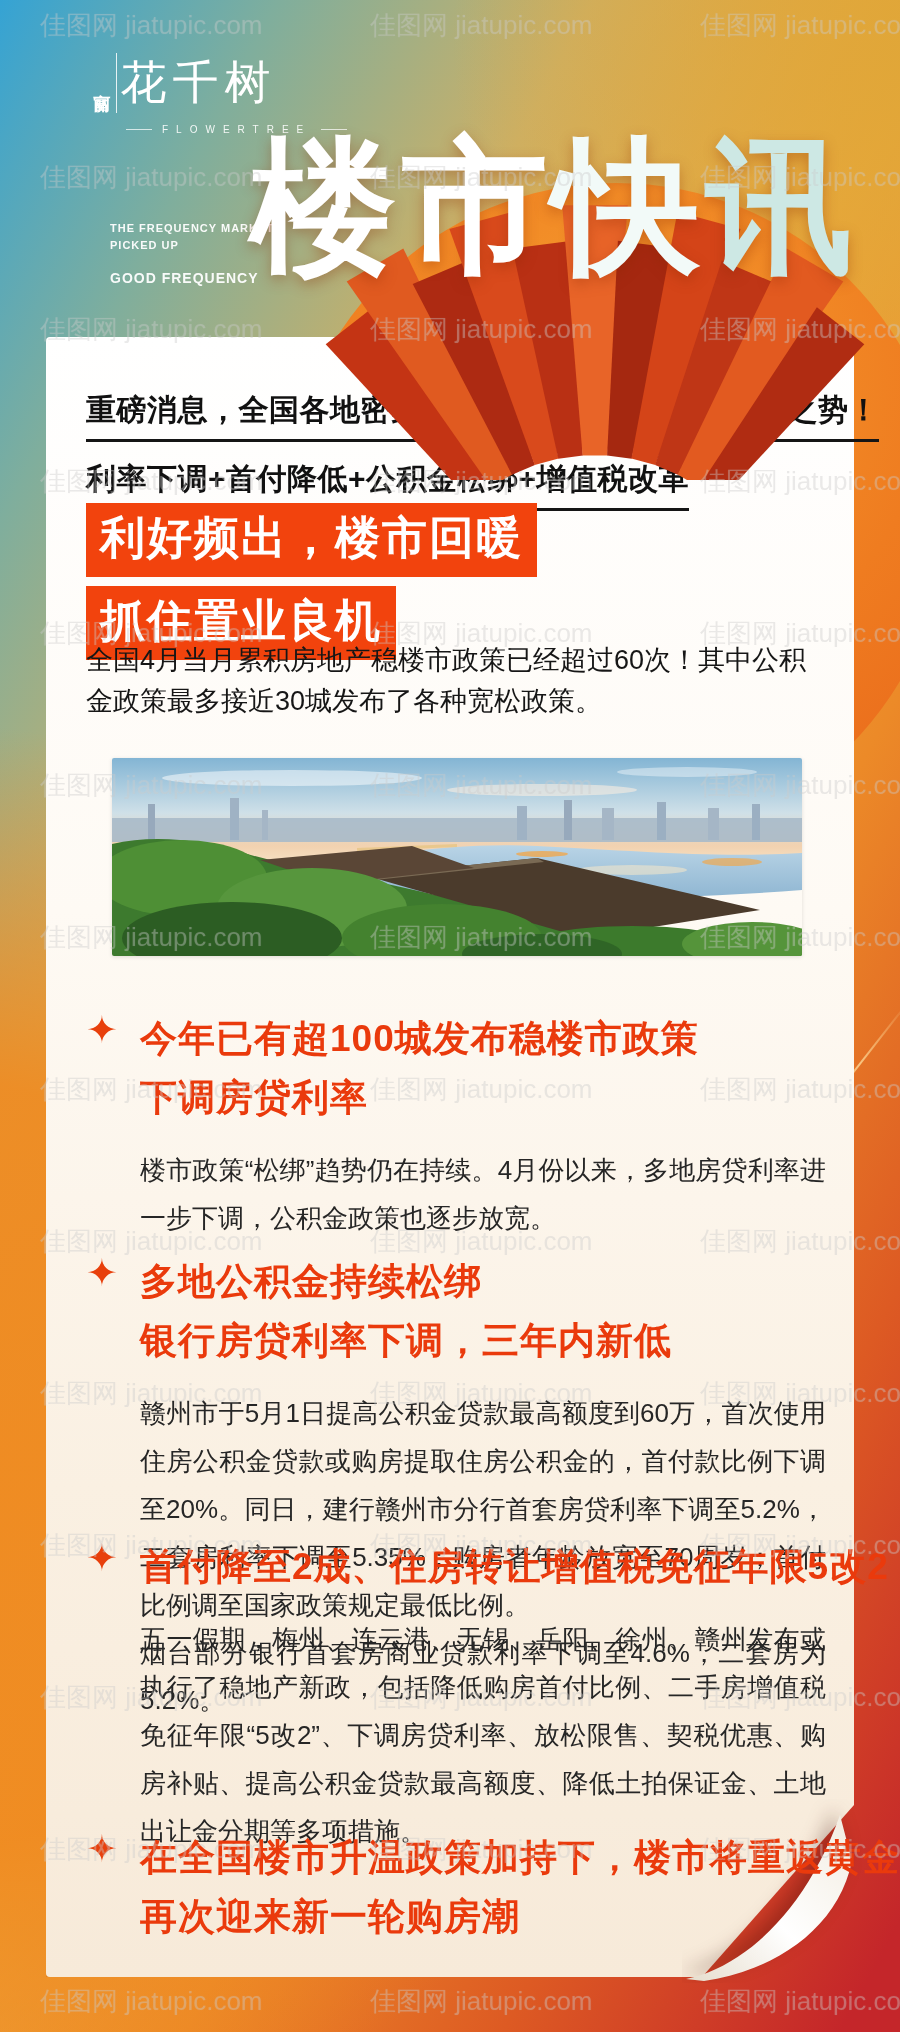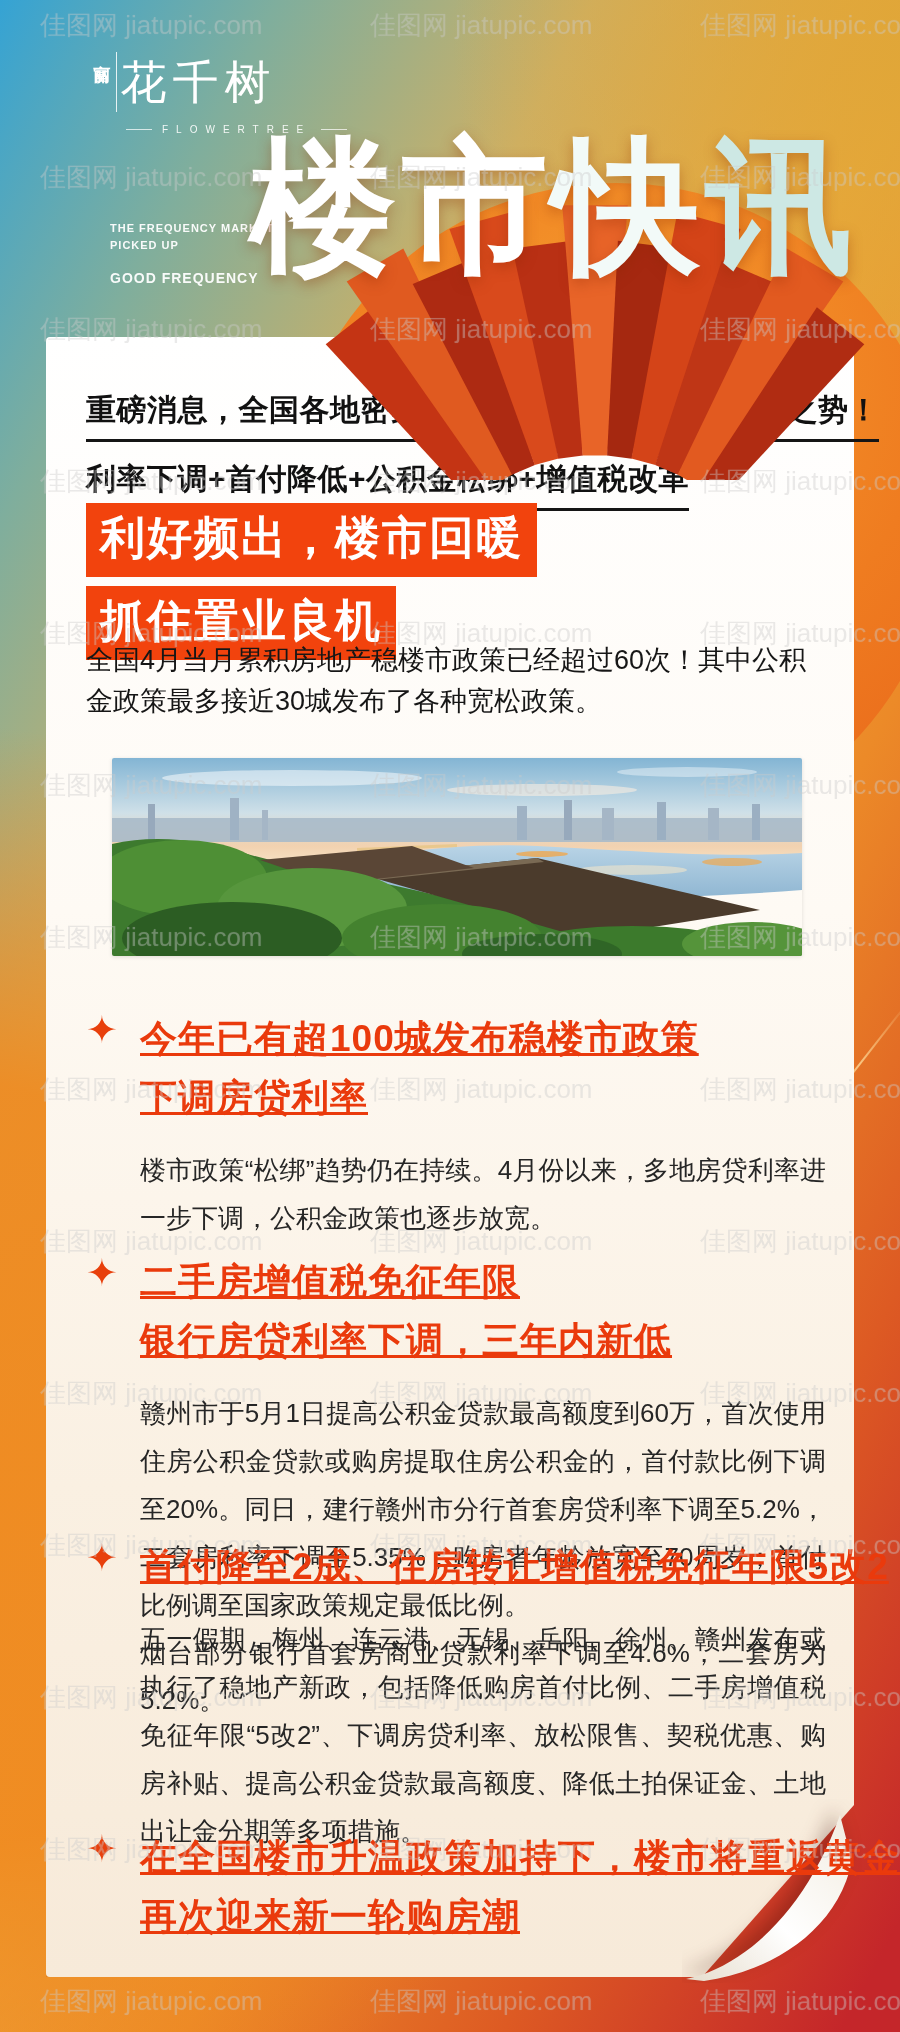--- a/index.html
+++ b/index.html
@@ -8,21 +8,21 @@
     background:
       radial-gradient(circle at 104% 2%, rgba(223,166,55,.95) 0%, rgba(223,166,55,0) 22%),
       radial-gradient(circle at -10% 72%, rgba(240,138,32,.95) 0%, rgba(240,138,32,.9) 22%, rgba(240,138,32,0) 42%),
       linear-gradient(118deg,#35a3d4 0%,#7fae9d 14%,#cdb065 30%,#eda83c 48%,#ec8a28 64%,#dd5a23 80%,#c4262a 97%);
   }
   
   .time-mark{position:absolute;left:352px;top:62px;z-index:3;
     font-family:"Liberation Serif","DejaVu Serif",serif;font-size:158px;font-weight:400;
     letter-spacing:36px;color:#f2e59e;opacity:.62;line-height:1;white-space:nowrap;}
   .logo{position:absolute;left:92px;top:52px;z-index:6;color:#fff;}
-  .logo-row{display:flex;gap:4px;}
+  .logo-row{display:flex;align-items:center;gap:4px;}
   .logo-prefix{font-size:17px;letter-spacing:2px;writing-mode:vertical-rl;text-orientation:upright;
     line-height:1.15;font-weight:600;}
   .logo-div{width:1px;height:60px;background:rgba(255,255,255,.85);}
   .logo-name{font-size:46px;font-weight:300;letter-spacing:6px;}
   .logo-sub{display:flex;align-items:center;gap:10px;margin-top:10px;margin-left:34px;
     font-size:10px;letter-spacing:8px;opacity:.9;}
   .logo-sub .rule{display:inline-block;width:26px;height:1px;background:rgba(255,255,255,.8);}
   .logo-tagline{margin-top:16px;margin-left:4px;font-size:16px;letter-spacing:7px;font-weight:500;}
   .slogan{position:absolute;left:110px;top:220px;z-index:6;color:#fff;}
   .slogan .s1{font-size:11px;font-weight:700;letter-spacing:1px;line-height:1.55;opacity:.95;}
@@ -48,21 +48,21 @@
   .highlights .hl{display:table;background:#f2430d;color:#fff;font-size:45px;font-weight:900;
     letter-spacing:2px;padding:5px 14px 9px 14px;margin-bottom:9px;white-space:nowrap;}
   .lead{position:absolute;top:640px;left:86px;width:734px;z-index:15;
     font-size:27px;line-height:1.5;color:#161616;font-weight:500;}
   .photo{position:absolute;top:758px;left:112px;z-index:15;border-radius:2px;overflow:hidden;
     box-shadow:0 1px 4px rgba(0,0,0,.12);}
   
   .section{position:absolute;left:86px;z-index:15;width:740px;}
   .sec-head{position:relative;padding-left:54px;}
   .star{position:absolute;left:0px;top:2px;font-size:38px;color:#e8400c;line-height:1;}
-  .head-line{font-size:37px;font-weight:800;color:#ea3a0c;line-height:1.6;letter-spacing:1px;white-space:nowrap;text-decoration:underline;}
+  .head-line{font-size:37px;font-weight:800;color:#ea3a0c;line-height:1.6;letter-spacing:1px;white-space:nowrap;}
   .sec-body{margin-top:20px;padding-left:54px;}
   .sec-body p{margin:0;font-size:26px;line-height:1.84;color:#262626;font-weight:400;text-align:justify;}
   #section-1{top:1009px;} #section-2{top:1252px;} #section-3{top:1537px;} #section-4{top:1828px;}
   
   .gold-line{position:absolute;left:858px;top:985px;width:2px;height:160px;z-index:2;
     background:linear-gradient(180deg,rgba(255,225,160,0),rgba(255,225,160,.75),rgba(255,225,160,0));
     transform:rotate(38deg);}
   #watermark-layer{position:absolute;inset:0;z-index:50;pointer-events:none;}
   .wm{position:absolute;font-size:26px;color:rgba(186,186,186,.30);white-space:nowrap;
     text-shadow:0 0 1px rgba(255,255,255,.18);}
@@ -193,21 +193,21 @@
       <div class="head-line">下调房贷利率</div>
     </div>
     <div class="sec-body">
       <p>楼市政策“松绑”趋势仍在持续。4月份以来，多地房贷利率进一步下调，公积金政策也逐步放宽。</p>
     </div>
   </div>
 
   <div class="section" id="section-2">
     <div class="sec-head">
       <span class="star">✦</span>
-      <div class="head-line">二手房增值税免征年限</div>
+      <div class="head-line">多地公积金持续松绑</div>
       <div class="head-line">银行房贷利率下调，三年内新低</div>
     </div>
     <div class="sec-body">
       <p>赣州市于5月1日提高公积金贷款最高额度到60万，首次使用住房公积金贷款或购房提取住房公积金的，首付款比例下调至20%。同日，建行赣州市分行首套房贷利率下调至5.2%，二套房利率下调至5.35%；购房者年龄放宽至70周岁；首付比例调至国家政策规定最低比例。</p>
       <p>烟台部分银行首套房商业贷款利率下调至4.6%，二套房为5.2%。</p>
     </div>
   </div>
 
   <div class="section" id="section-3">
     <div class="sec-head">

